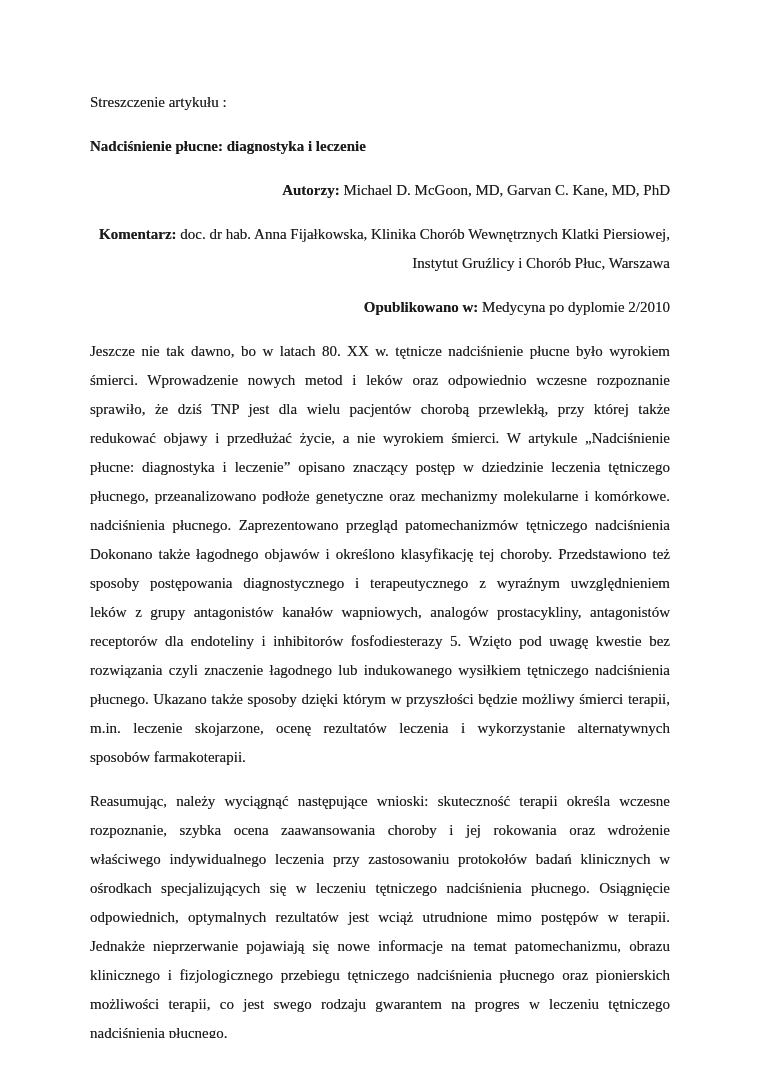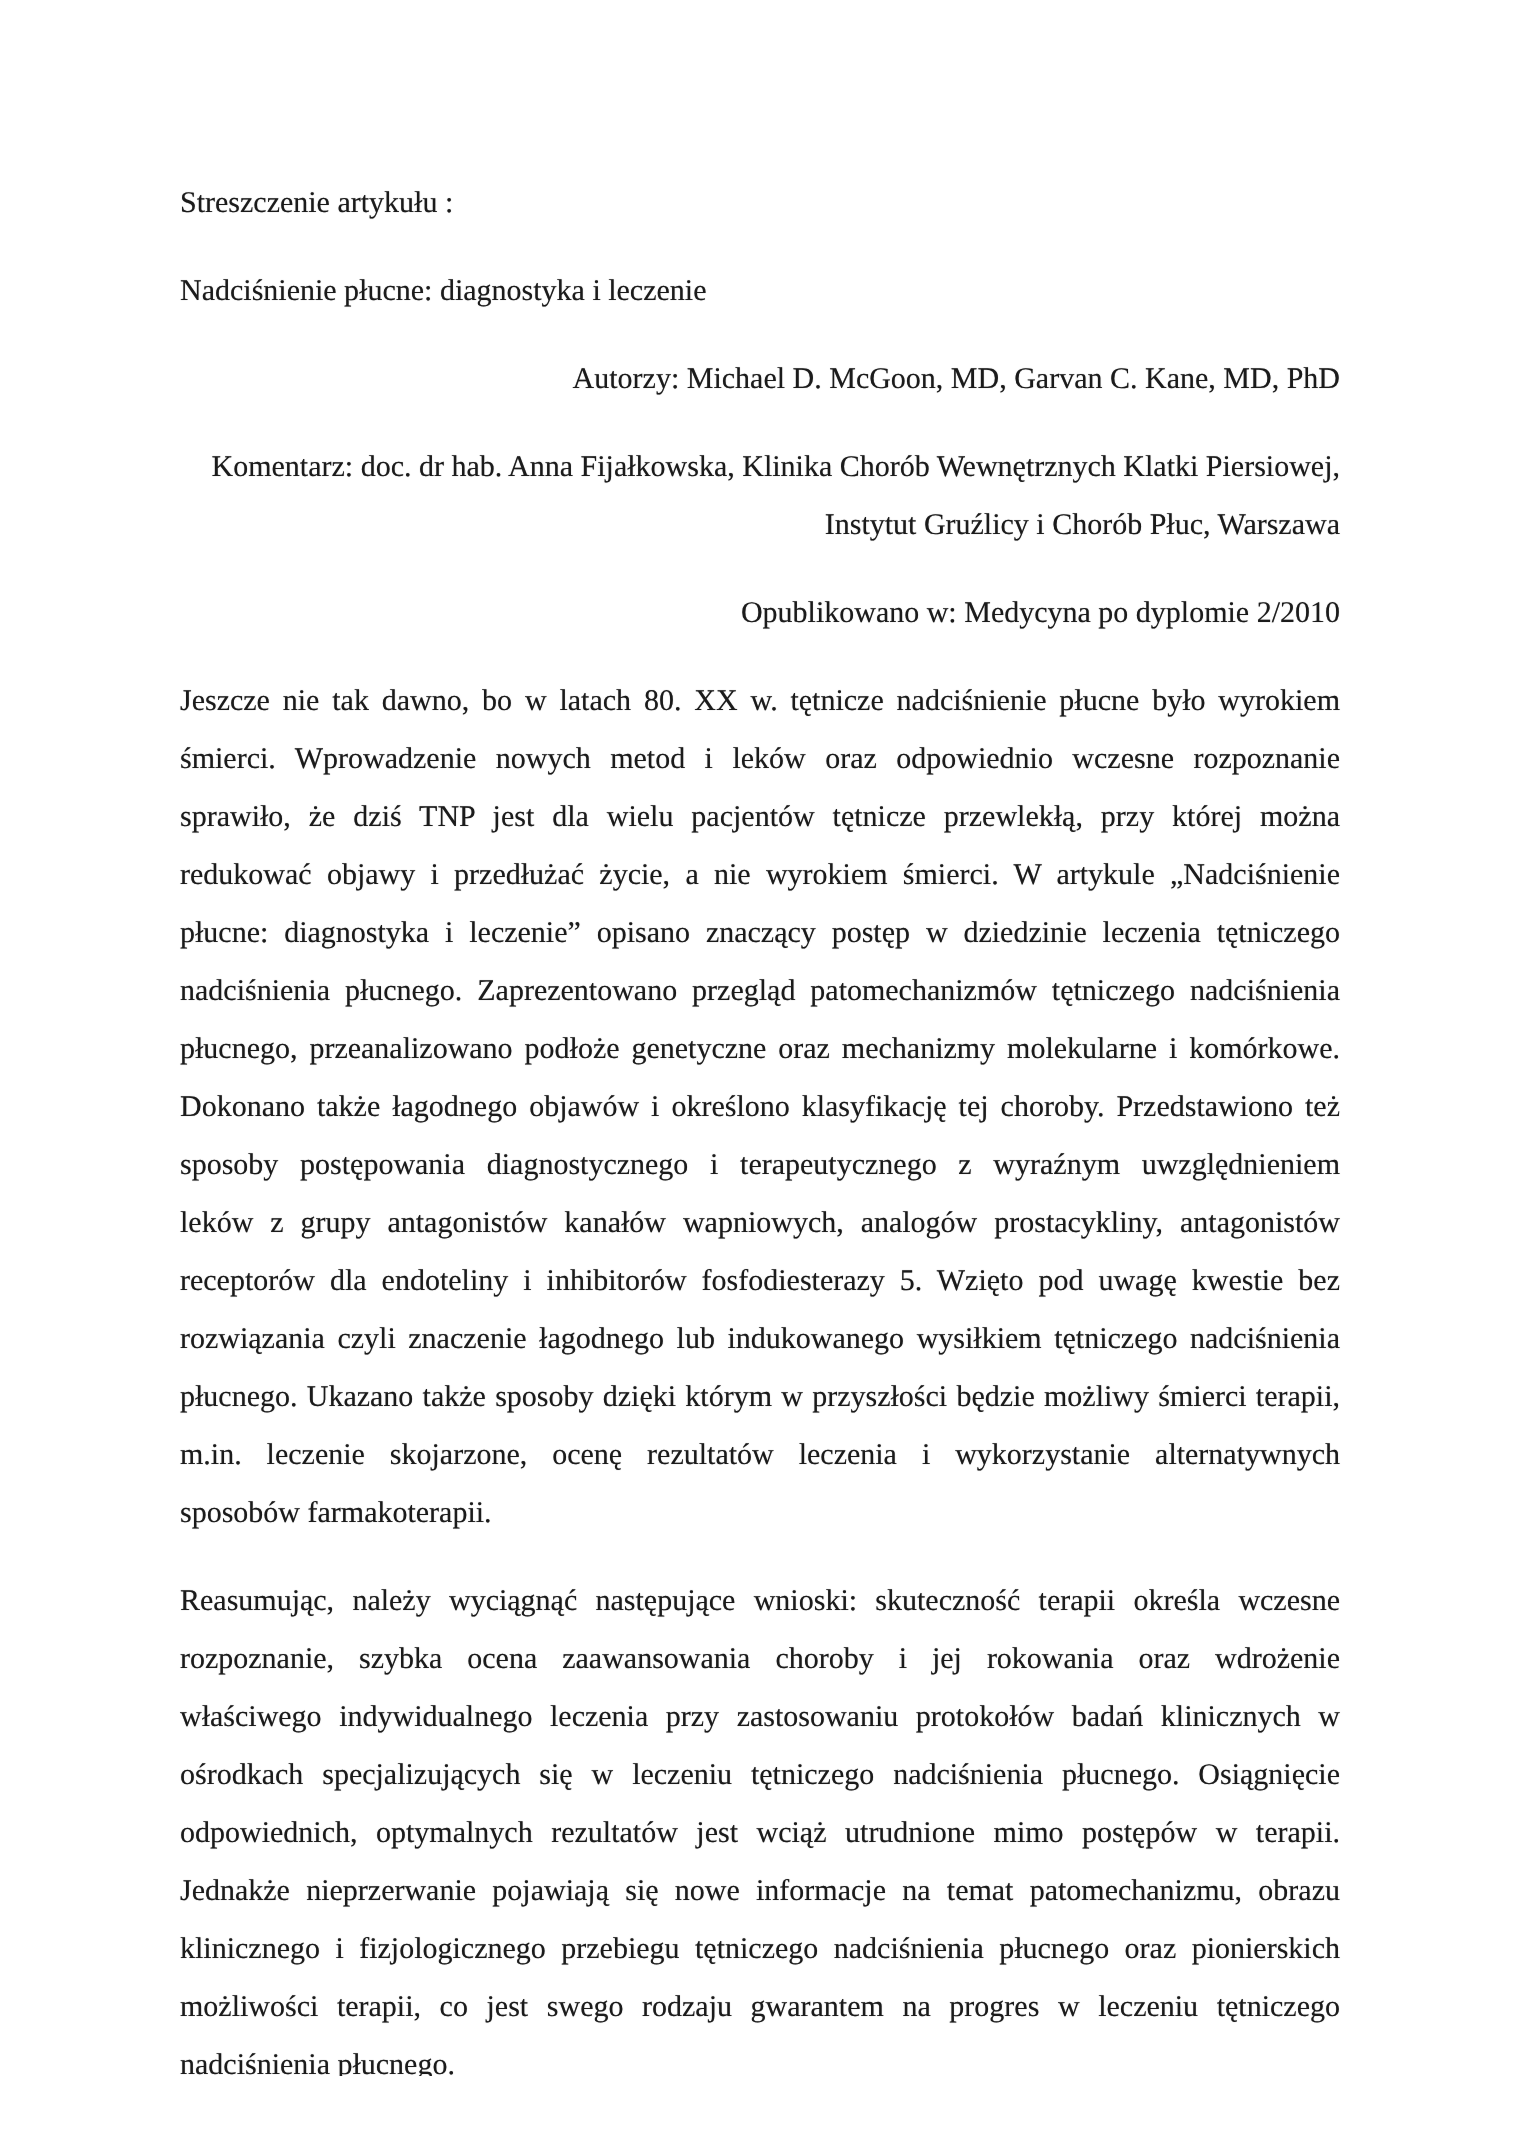--- a/index.html
+++ b/index.html
@@ -21,21 +21,21 @@
     position: absolute;
     top: 88px;
     left: 90px;
     width: 580px;
     font-size: 15px;
     line-height: 29px;
   }
   .block {
     margin: 0 0 15px 0;
   }
-  .bold { font-weight: normal; }
+  .bold { font-weight: bold; }
   .pline {
     text-align: justify;
     text-align-last: justify;
     -moz-text-align-last: justify;
     white-space: normal;
   }
   .pline.last {
     text-align: center;
     text-align-last: left;
     -moz-text-align-last: left;
@@ -56,25 +56,25 @@
 
     <div class="block wrapblock"><span class="bold">Autorzy:</span><span> Michael D. McGoon, MD, Garvan C. Kane, MD, PhD</span></div>
 
     <div class="block wrapblock"><span class="bold">Komentarz:</span><span> doc. dr hab. Anna Fijałkowska, Klinika Chorób Wewnętrznych Klatki Piersiowej, Instytut Gruźlicy i Chorób Płuc, Warszawa</span></div>
 
     <div class="block wrapblock"><span class="bold">Opublikowano w:</span><span> Medycyna po dyplomie 2/2010</span></div>
 
     <div class="block">
       <div class="pline">Jeszcze nie tak dawno, bo w latach 80. XX w. tętnicze nadciśnienie płucne było wyrokiem</div>
       <div class="pline">śmierci. Wprowadzenie nowych metod i leków oraz odpowiednio wczesne rozpoznanie</div>
-      <div class="pline">sprawiło, że dziś TNP jest dla wielu pacjentów tętnicze przewlekłą, przy której można</div>
+      <div class="pline">sprawiło, że dziś TNP jest dla wielu pacjentów chorobą przewlekłą, przy której także</div>
       <div class="pline">redukować objawy i przedłużać życie, a nie wyrokiem śmierci. W artykule „Nadciśnienie</div>
       <div class="pline">płucne: diagnostyka i leczenie” opisano znaczący postęp w dziedzinie leczenia tętniczego</div>
+      <div class="pline">płucnego, przeanalizowano podłoże genetyczne oraz mechanizmy molekularne i komórkowe.</div>
       <div class="pline">nadciśnienia płucnego. Zaprezentowano przegląd patomechanizmów tętniczego nadciśnienia</div>
-      <div class="pline">płucnego, przeanalizowano podłoże genetyczne oraz mechanizmy molekularne i komórkowe.</div>
       <div class="pline">Dokonano także łagodnego objawów i określono klasyfikację tej choroby. Przedstawiono też</div>
       <div class="pline">sposoby postępowania diagnostycznego i terapeutycznego z wyraźnym uwzględnieniem</div>
       <div class="pline">leków z grupy antagonistów kanałów wapniowych, analogów prostacykliny, antagonistów</div>
       <div class="pline">receptorów dla endoteliny i inhibitorów fosfodiesterazy 5. Wzięto pod uwagę kwestie bez</div>
       <div class="pline">rozwiązania czyli znaczenie łagodnego lub indukowanego wysiłkiem tętniczego nadciśnienia</div>
       <div class="pline">płucnego. Ukazano także sposoby dzięki którym w przyszłości będzie możliwy śmierci terapii,</div>
       <div class="pline">m.in. leczenie skojarzone, ocenę rezultatów leczenia i wykorzystanie alternatywnych</div>
       <div class="pline last">sposobów farmakoterapii.</div>
     </div>
 

